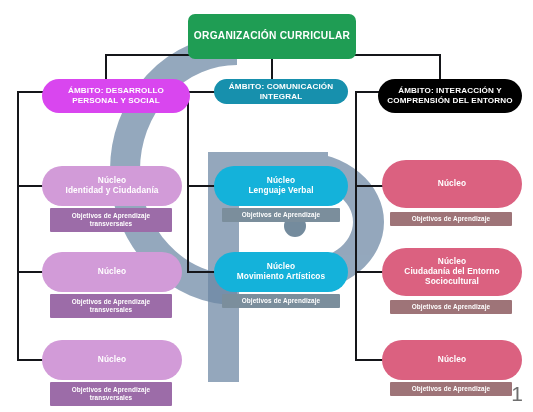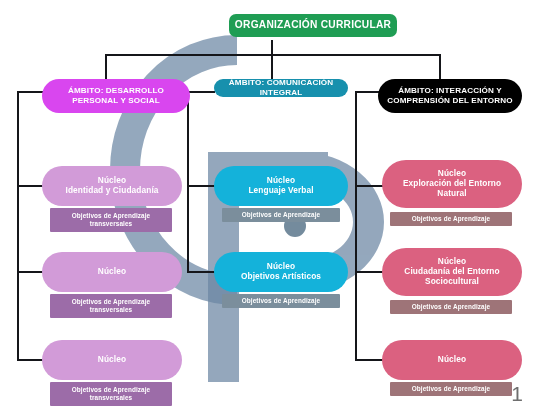--- a/index.html
+++ b/index.html
@@ -139,29 +139,29 @@
       <line x1="188" y1="272" x2="214" y2="272"></line>
 
       <line x1="356" y1="92" x2="382" y2="92"></line>
       <line x1="356" y1="92" x2="356" y2="360"></line>
       <line x1="356" y1="186" x2="382" y2="186"></line>
       <line x1="356" y1="272" x2="382" y2="272"></line>
       <line x1="356" y1="360" x2="382" y2="360"></line>
     </g>
   </svg>
 
-  <div class="node root" style="left:188px; top:14px; width:168px; height:23px; background:#1F9D54;margin-left:41px;">
+  <div class="node root" style="left:188px; top:14px; width:168px; height:45px; background:#1F9D54;">
     <span>ORGANIZACIÓN CURRICULAR</span>
   </div>
 
   <div class="node ambito" style="left:42px; top:79px; width:148px; height:34px; background:#d946ef;">
     <span>ÁMBITO: DESARROLLO PERSONAL Y SOCIAL</span>
   </div>
 
-  <div class="node ambito" style="left:214px; top:79px; width:134px; height:18px; background:#1790AD;">
+  <div class="node ambito" style="left:214px; top:79px; width:134px; height:25px; background:#1790AD;">
     <span>ÁMBITO: COMUNICACIÓN INTEGRAL</span>
   </div>
 
   <div class="node ambito" style="left:378px; top:79px; width:144px; height:34px; background:#000000;">
     <span>ÁMBITO: INTERACCIÓN Y COMPRENSIÓN DEL ENTORNO</span>
   </div>
 
   <div class="node nucleo" style="left:42px; top:166px; width:140px; height:40px; background:#D29BD8;">
     <span><span>Núcleo</span><br><span>Identidad y Ciudadanía</span></span>
   </div>
@@ -184,28 +184,28 @@
   </div>
 
   <div class="node nucleo" style="left:214px; top:166px; width:134px; height:40px; background:#14B2DA;">
     <span><span>Núcleo</span><br><span>Lenguaje Verbal</span></span>
   </div>
   <div class="node objetivo" style="left:222px; top:208px; width:118px; height:14px; background:#7B8E9C;">
     <span>Objetivos de Aprendizaje</span>
   </div>
 
   <div class="node nucleo" style="left:214px; top:252px; width:134px; height:40px; background:#14B2DA;">
-    <span><span>Núcleo</span><br><span>Objetivos Artísticos</span></span>
+    <span><span>Núcleo</span><br><span>Movimiento Artísticos</span></span>
   </div>
   <div class="node objetivo" style="left:222px; top:294px; width:118px; height:14px; background:#7B8E9C;">
     <span>Objetivos de Aprendizaje</span>
   </div>
 
   <div class="node nucleo" style="left:382px; top:160px; width:140px; height:48px; background:#DB6180;">
-    <span><span>Núcleo</span><br><span>Exploración del Entorno Natural</span></span>
+    <span><span>Núcleo</span><br></span>
   </div>
   <div class="node objetivo" style="left:390px; top:212px; width:122px; height:14px; background:#9E7478;">
     <span>Objetivos de Aprendizaje</span>
   </div>
 
   <div class="node nucleo" style="left:382px; top:248px; width:140px; height:48px; background:#DB6180;">
     <span><span>Núcleo</span><br><span>Ciudadanía del Entorno Sociocultural</span></span>
   </div>
   <div class="node objetivo" style="left:390px; top:300px; width:122px; height:14px; background:#9E7478;">
     <span>Objetivos de Aprendizaje</span>

